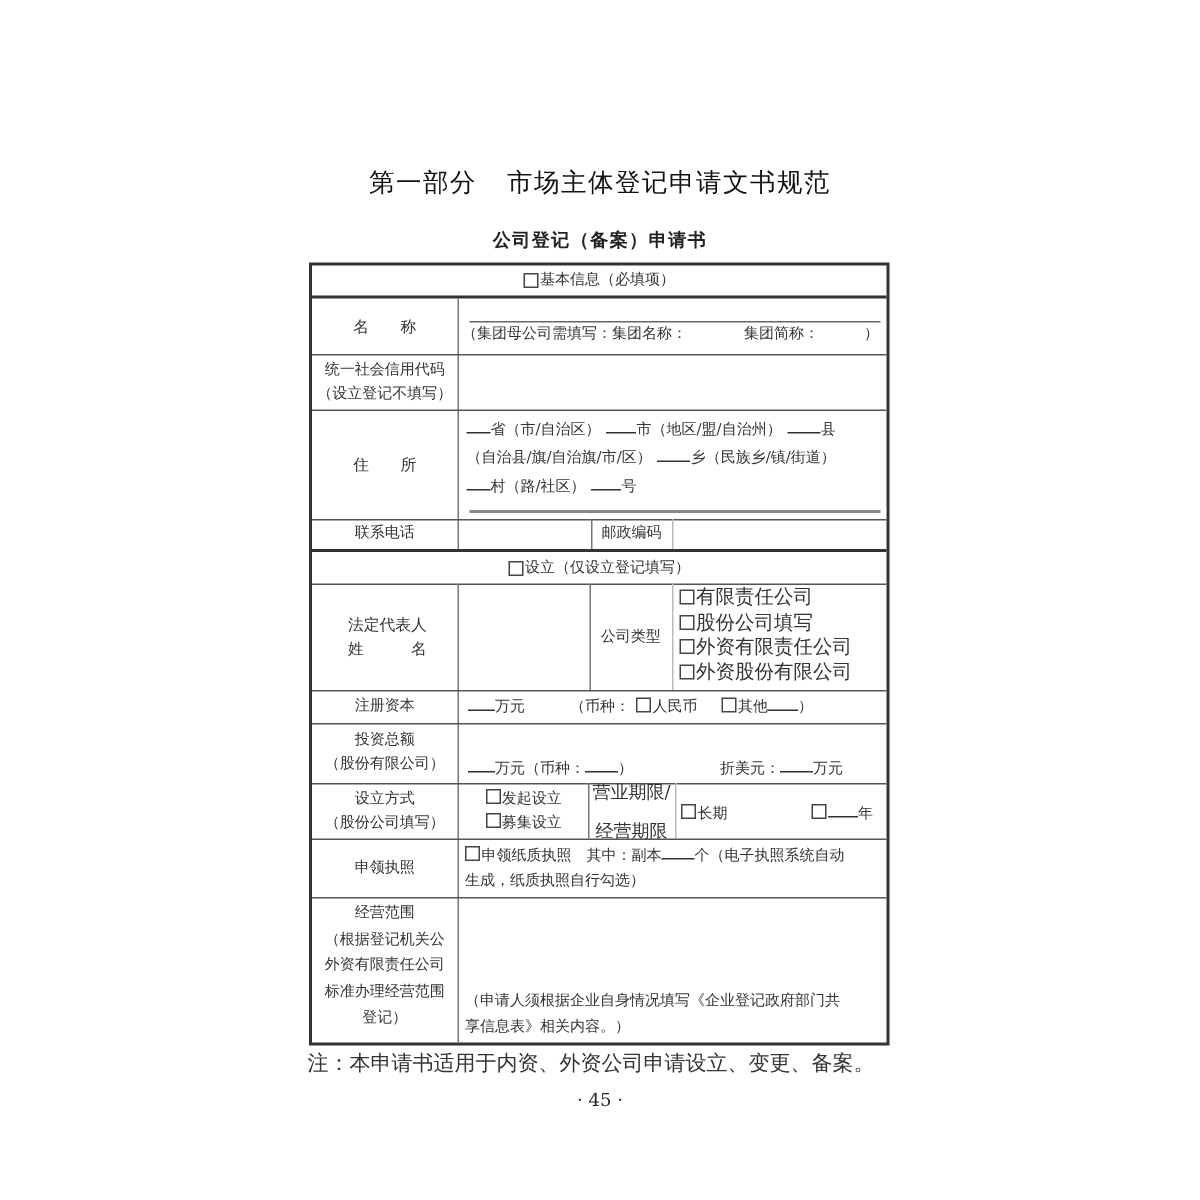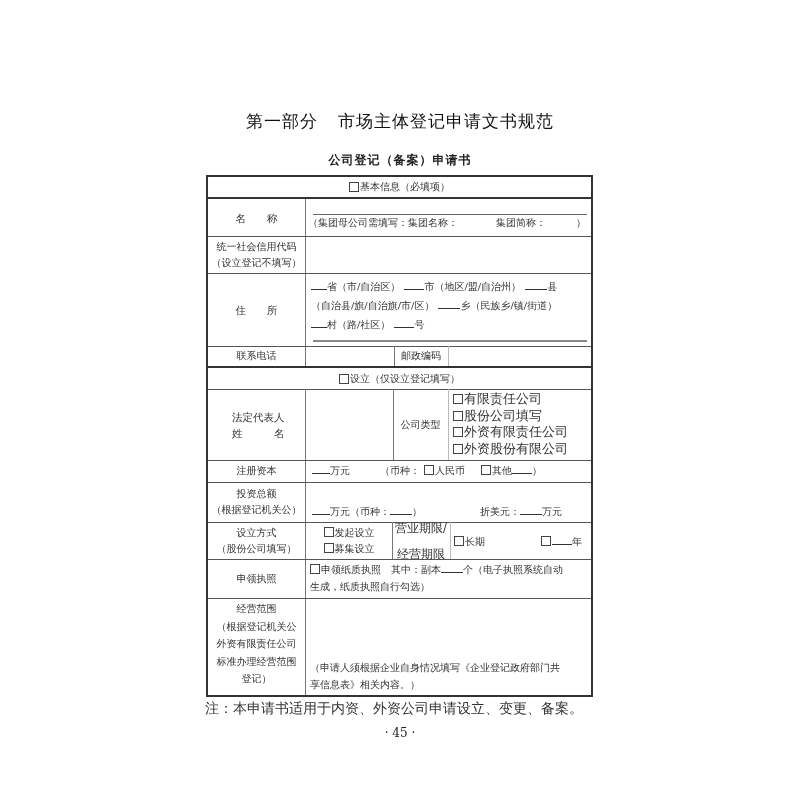--- a/index.html
+++ b/index.html
@@ -110,21 +110,21 @@
   <div class="cell center" style="left:0;top:283px;width:97px;height:22px;font-size:10px;">
     <span>注册资本</span>
   </div>
   <div class="cell" style="left:104px;top:285px;width:279px;height:20px;font-size:10px;white-space:nowrap;">
     <span class="uline" style="width:18px;"></span><span>万元</span><span style="display:inline-block;width:30px;"></span><span>（币种：</span><span class="chk" style="margin-left:4px;"></span><span>人民币</span><span style="display:inline-block;width:16px;"></span><span class="chk"></span><span>其他</span><span class="uline" style="width:20px;"></span><span>）</span>
   </div>
   <div class="hline" style="top:305px;"></div>
 
   <div class="cell center" style="left:0;top:305px;width:97px;height:40px;flex-direction:column;font-size:10px;">
     <span>投资总额</span>
-    <span>（根据登记机关公）</span>
+    <span>（股份有限公司）</span>
   </div>
   <div class="cell" style="left:104px;top:326px;width:279px;height:18px;font-size:10px;white-space:nowrap;">
     <span class="uline" style="width:18px;"></span><span>万元（币种：</span><span class="uline" style="width:22px;"></span><span>）</span><span style="display:inline-block;width:58px;"></span><span>折美元：</span><span class="uline" style="width:22px;"></span><span>万元</span>
   </div>
   <div class="hline" style="top:345px;"></div>
 
   <div class="cell center" style="left:0;top:345px;width:97px;height:37px;flex-direction:column;font-size:10px;">
     <span>设立方式</span>
     <span>（股份公司填写）</span>
   </div>

